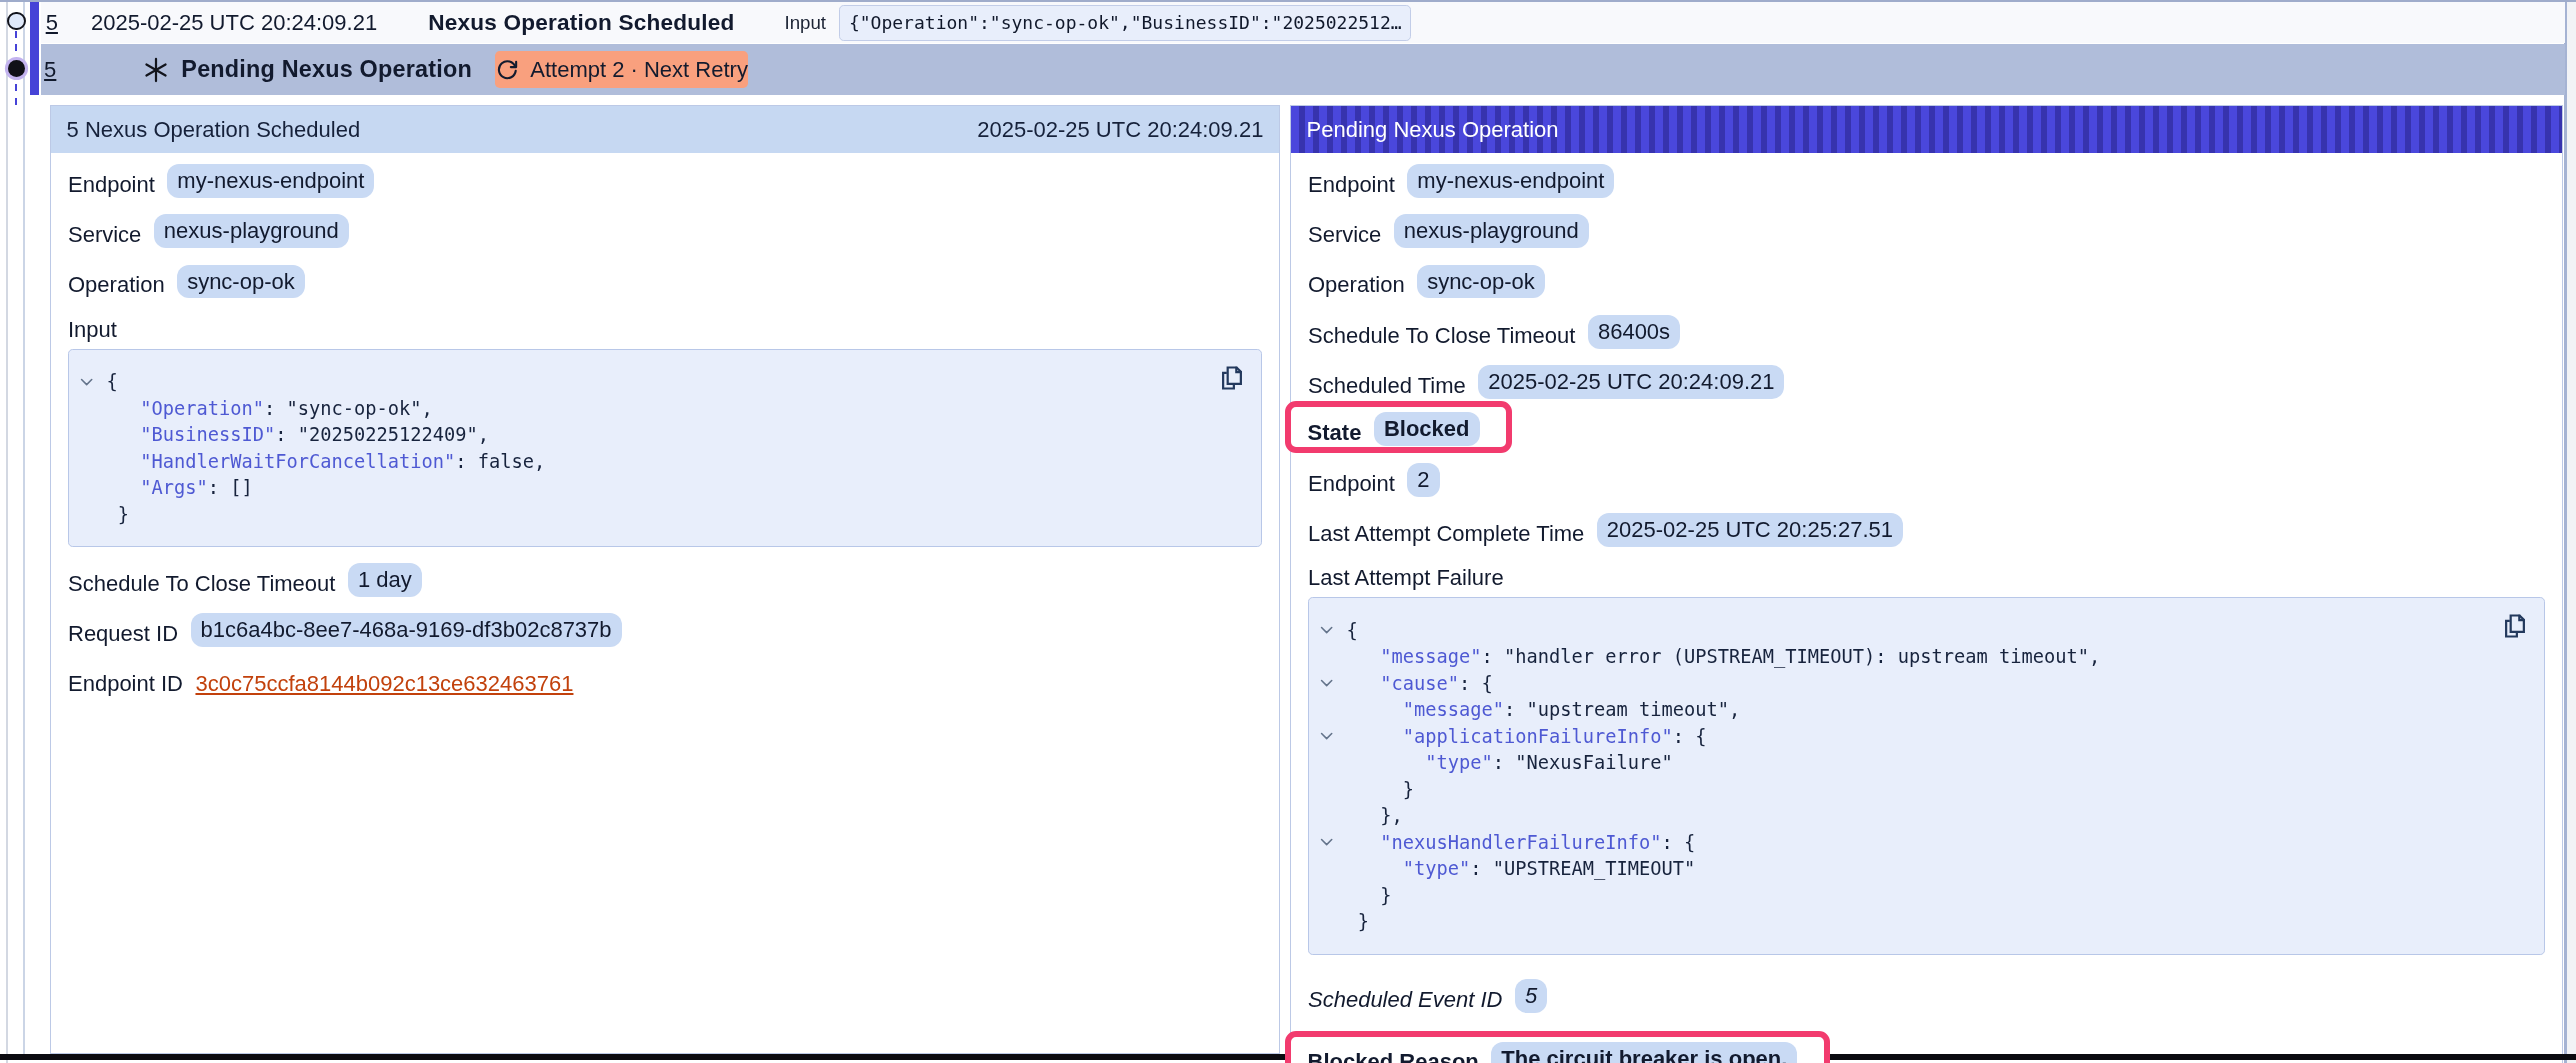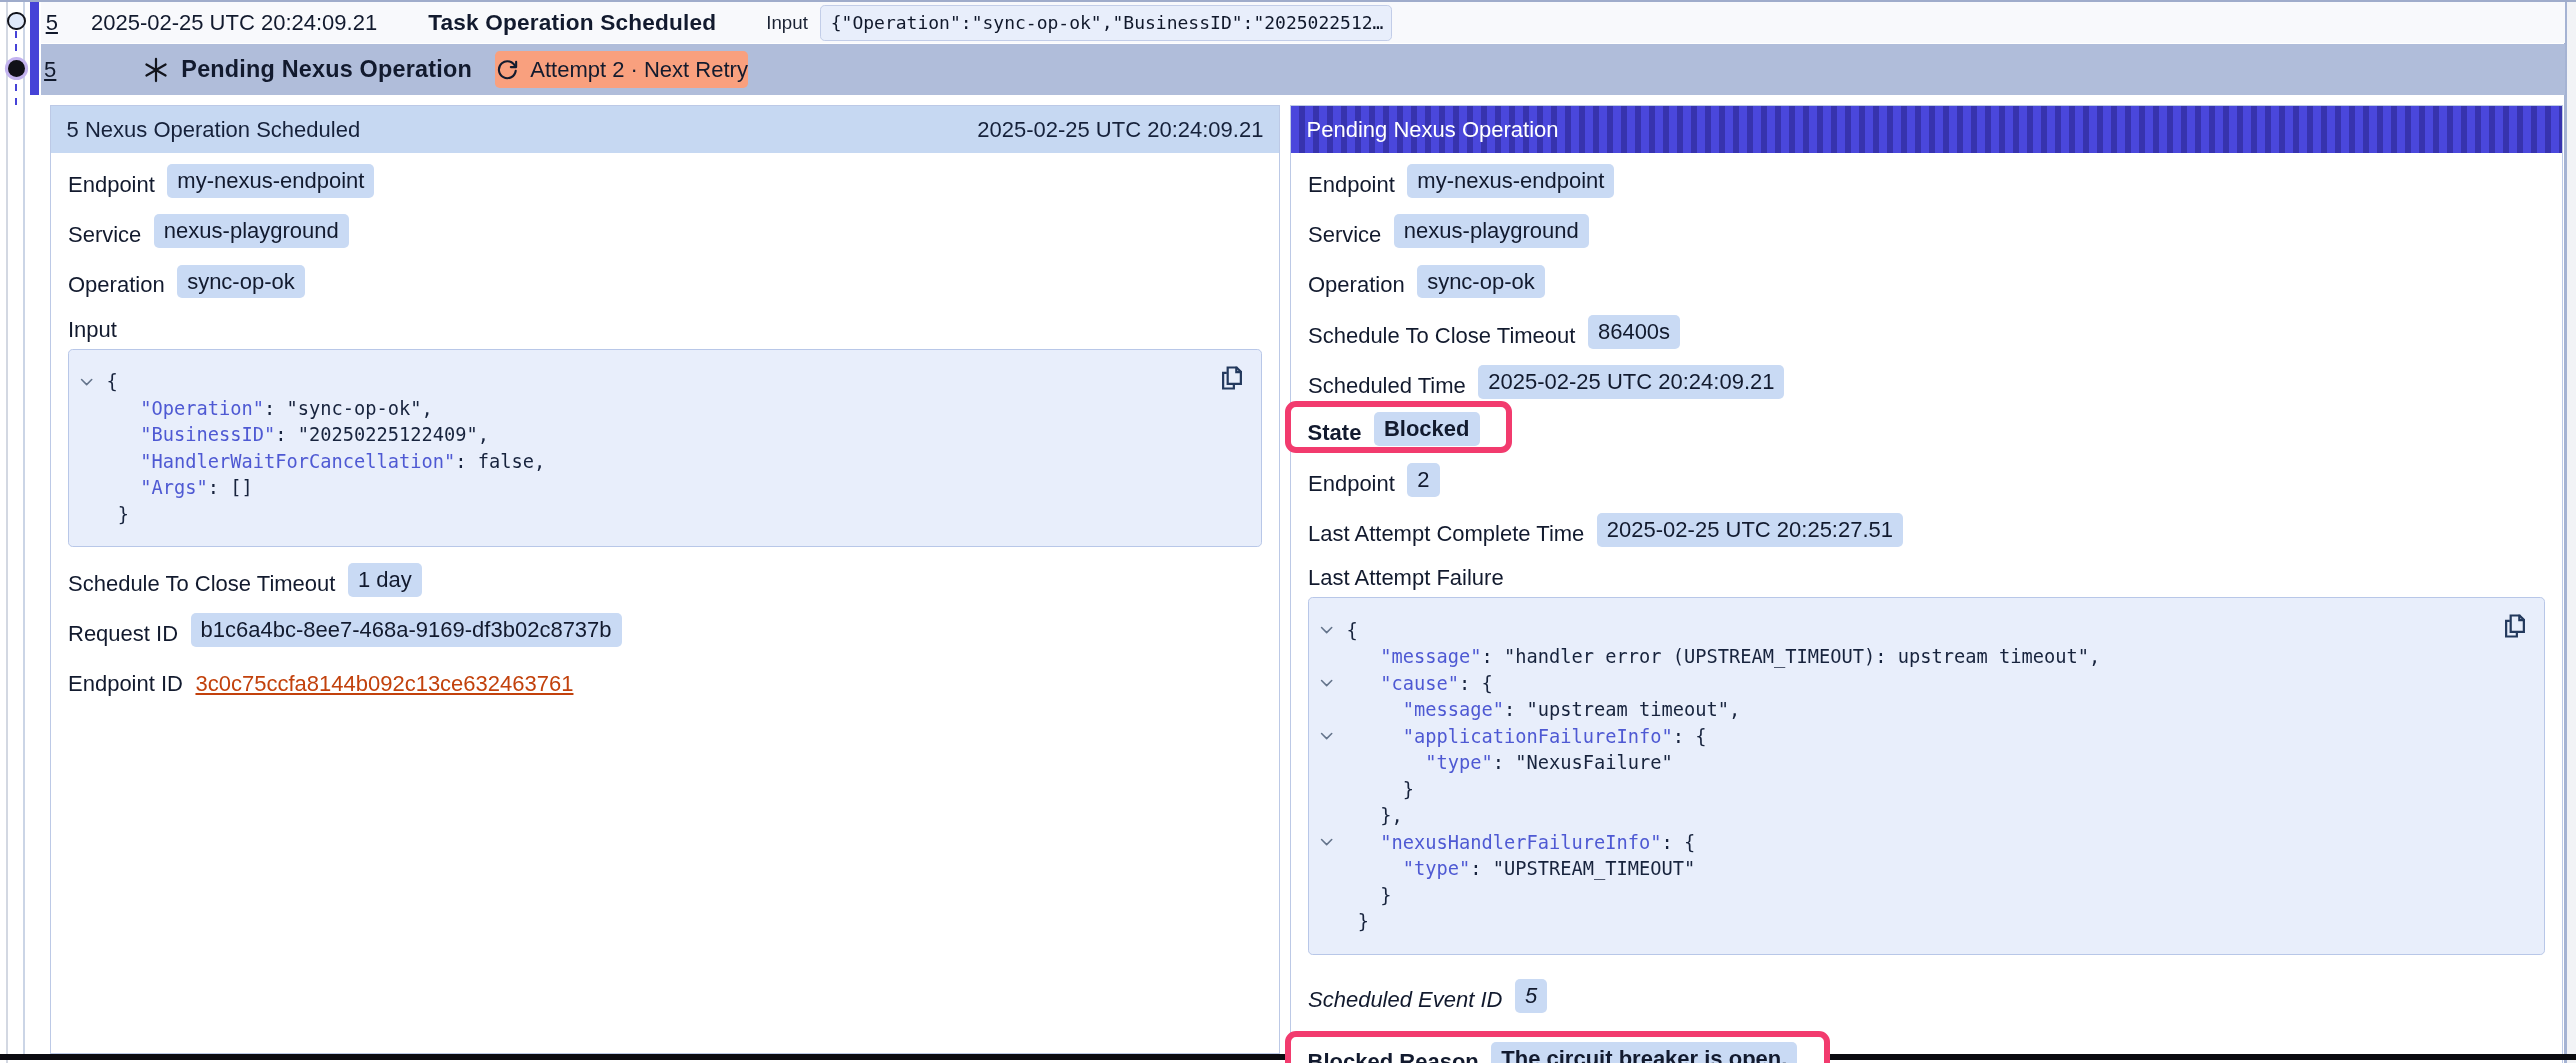--- a/index.html
+++ b/index.html
@@ -56,21 +56,21 @@
   .card-header { height:47px; display:flex; align-items:center; justify-content:space-between;
                  padding:0 15.6px; font-size:22px; }
   .card.left  .card-header { background:#C6D8F2; color:#16213A;gap:24px; }
   .card.right .card-header { color:#ffffff; font-weight:500;
                  background:repeating-linear-gradient(90deg,#4A47DC 0 7.8px,#3733AE 7.8px 14px); }
   .card-content { padding:7.8px 17px 0 17px; }
 
   
   .field { display:flex; align-items:flex-end; height:37px; margin-bottom:13.3px; font-size:22px; }
   .field .lbl { margin-right:12.5px; white-space:nowrap; }
-  .badge { background:#C9DAF4; border-radius:5px; padding:3.9px 10px; white-space:nowrap; }
+  .badge { background:#C9DAF4; border-radius:12px; padding:3.9px 10px; white-space:nowrap; }
   .linkval { text-decoration:underline; color:#c2410c; white-space:nowrap; }
   .section-label { font-size:22px; height:31px; display:flex; align-items:flex-end; margin-bottom:6.2px; }
 
   
   .code-box { position:relative; background:#E8EEFB; border:1.6px solid #B8C7E8; border-radius:4.7px;
               padding:18.7px 18.7px 18.7px 11px; font-family:"DejaVu Sans Mono", monospace;
               font-size:18.7px; color:#17233D; }
   .code-line { display:flex; align-items:center; height:26.5px; white-space:pre; }
   .chev-cell { width:26.5px; flex:0 0 26.5px; display:flex; align-items:center; justify-content:flex-start; }
   .tok-key { color:#4E59D3; }
@@ -99,21 +99,21 @@
 <div class="rightline"></div>
 
 <div class="tl-dash"></div>
 <div class="tl-circle"></div>
 <div class="tl-dot"></div>
 <div class="accent-bar"></div>
 
 <div class="row1">
   <span class="evt-id">5</span>
   <span class="evt-time">2025-02-25 UTC 20:24:09.21</span>
-  <span class="evt-title">Task Operation Scheduled</span>
+  <span class="evt-title">Nexus Operation Scheduled</span>
   <span class="input-lbl">Input</span>
   <span class="code-chip">{"Operation":"sync-op-ok","BusinessID":"2025022512…</span>
 </div>
 
 <div class="row2">
   <span class="evt-id">5</span>
   <svg class="ast-icon" viewBox="0 0 24 24" fill="none" stroke="#12141C" stroke-width="1.9" stroke-linecap="round">
     <line x1="12" y1="2.5" x2="12" y2="21.5"></line>
     <line x1="3.8" y1="7.3" x2="20.2" y2="16.7"></line>
     <line x1="3.8" y1="16.7" x2="20.2" y2="7.3"></line>

